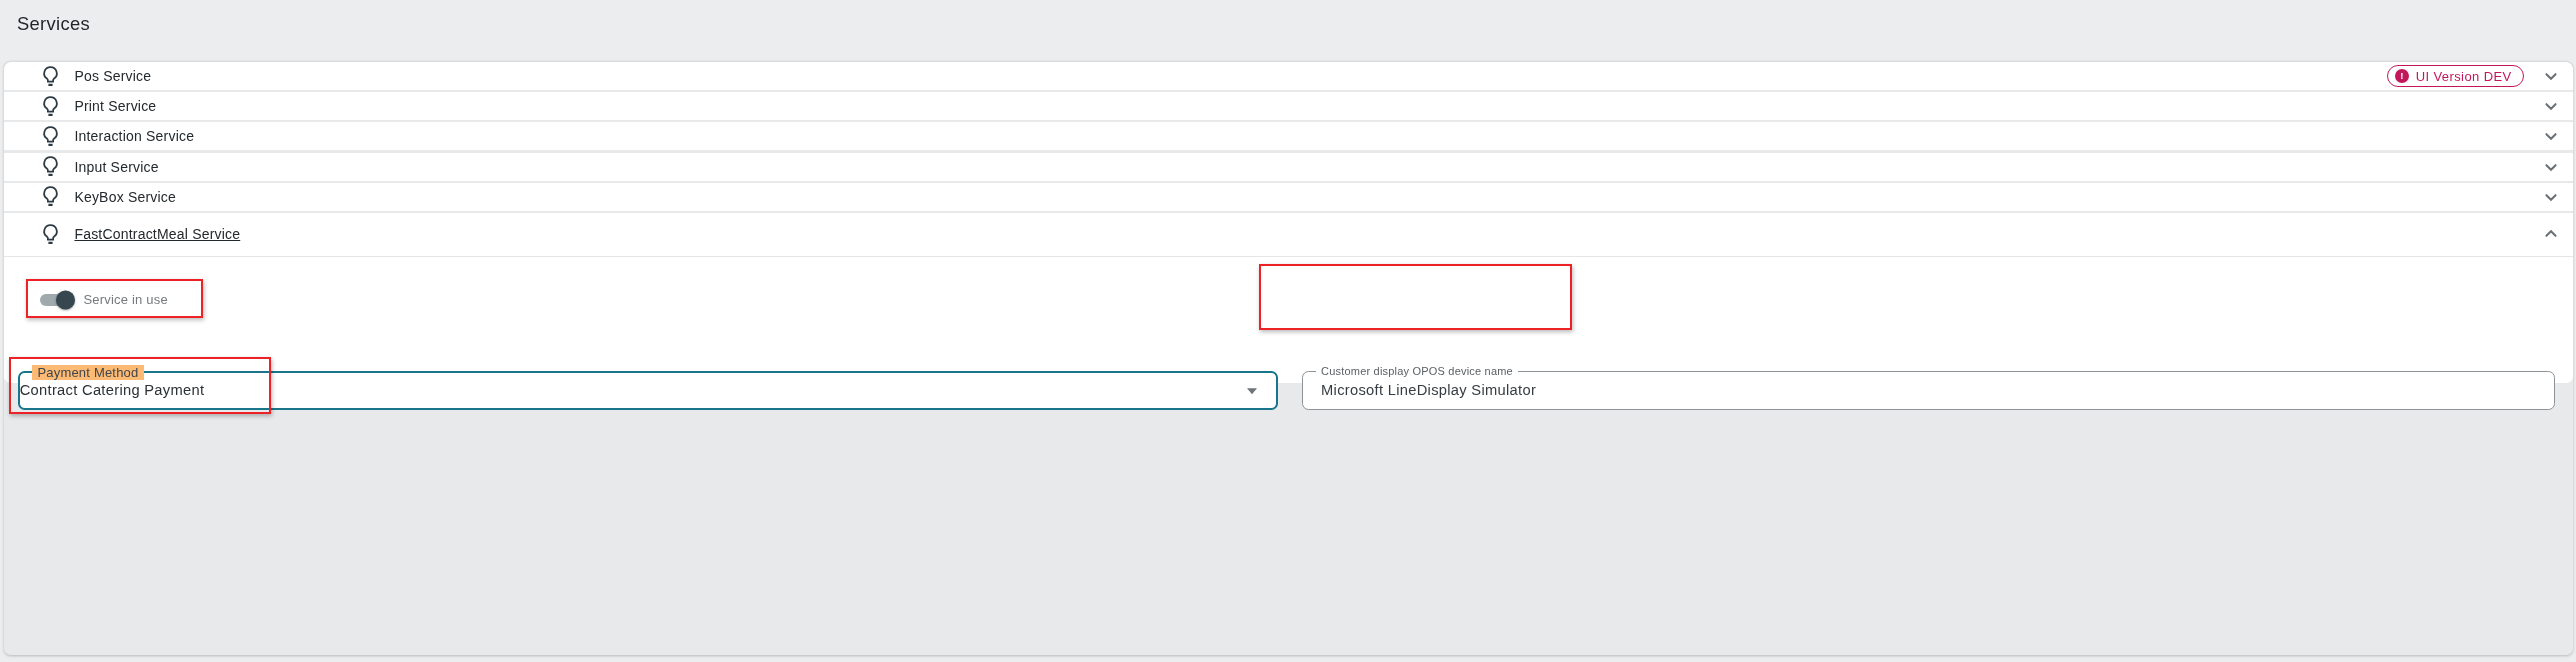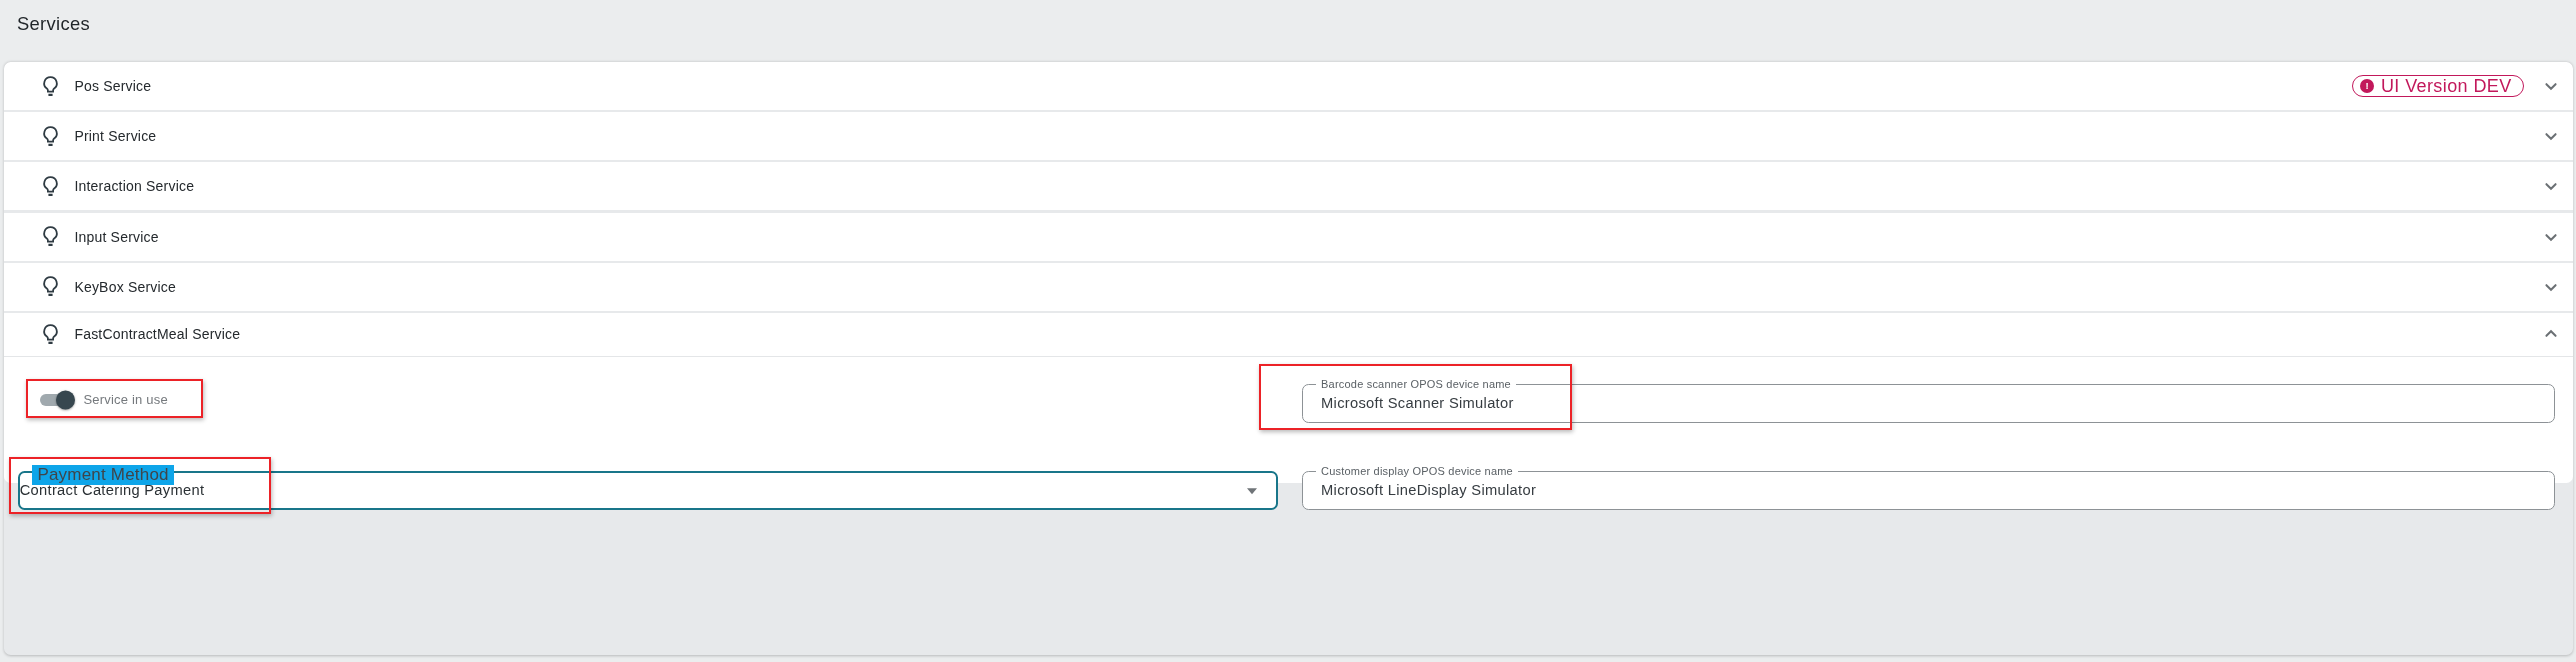--- a/index.html
+++ b/index.html
@@ -18,21 +18,21 @@
 
   .card {
     position:absolute; left:4.4px; top:62px; width:2569px; height:593px;
     background:#e7e9eb; border-radius:6.6px;
     box-shadow:0 0.7px 2.9px rgba(0,0,0,.22);
     overflow:hidden;
   }
 
   .acc-row {
     position:relative;
-    height:48px; background:#ffffff; margin-bottom:2.2px;
+    height:28px; background:#ffffff; margin-bottom:2.2px;
     display:flex; align-items:center;
     padding:0 11.8px 0 34px;
     cursor:pointer;
   }
   .acc-row:first-child { border-radius:6.6px 6.6px 0 0; }
 
   .bulb-icon { width:25px; height:25px; flex:0 0 auto; }
   .row-label {
     margin-left:11px; font-size:14px; font-weight:500;
     letter-spacing:0.2px; color:#24292d; white-space:nowrap;
@@ -42,34 +42,34 @@
     position:absolute; right:11.8px; top:50%; transform:translateY(-50%);
     width:22px; height:22px;
   }
   .chevron.up { transform:translateY(-50%) rotate(180deg); }
 
   .dev-badge {
     position:absolute; right:49px; top:50%; transform:translateY(-50%);
     height:22px; padding:0 11.8px 0 7.4px;
     border:1.5px solid #c2185b; border-radius:11.8px;
     display:flex; align-items:center; gap:6.6px;
-    color:#c2185b; font-size:18px; letter-spacing:0.4px; white-space:nowrap;
+    color:#c2185b; font-size:13px; letter-spacing:0.4px; white-space:nowrap;
   }
   .excl-icon {
     width:14px; height:14px; border-radius:50%;
     background:#c2185b; color:#ffffff;
     display:flex; align-items:center; justify-content:center;
     font-size:9.6px; font-weight:bold; line-height:1;
   }
   .excl-icon::before { content:"!"; }
 
   
   .exp-panel {
     position:relative; background:#ffffff; height:170px;
-    border-radius:0 0 6.6px 6.6px; margin-bottom:16px;
+    border-radius:0 0 6.6px 6.6px; margin-bottom:16px;text-decoration:underline;
   }
   .exp-header {
     position:relative; height:44px; display:flex; align-items:center;
     padding:0 11.8px 0 34px; border-bottom:1.5px solid #e4e6e8; cursor:pointer;
   }
   .exp-body { position:relative; height:178px; }
   
 
   .annotation-box {
     position:absolute; border:2.9px solid #ec2227;
@@ -114,22 +114,22 @@
   .field-barcode  { left:1298px; top:27px;  width:1253px; }
   .field-customer { left:1298px; top:114px; width:1253px; }
 
   .mat-select {
     position:absolute; left:13.3px; top:114px; width:1260px; height:39px;
     border:2.2px solid #19768a; border-radius:6.6px; background:#ffffff;
     display:flex; align-items:center; cursor:pointer;
   }
   .mat-select .field-label {
     position:absolute; left:12.5px; top:-8px;
-    background:#0ea5e9; padding:0 5.2px;
-    font-size:17px; color:#3f454a; letter-spacing:0.2px; white-space:nowrap;
+    background:#fdba74; padding:0 5.2px;
+    font-size:13px; color:#3f454a; letter-spacing:0.2px; white-space:nowrap;
   }
   .select-value { font-size:14.7px; color:#2b3135; letter-spacing:0.3px; white-space:nowrap; }
   .select-arrow {
     position:absolute; right:19px; top:50%; transform:translateY(-30%);
     width:0; height:0;
     border-left:5.9px solid transparent; border-right:5.9px solid transparent;
     border-top:6.6px solid #6f7478;
   }
 </style>
 </head>
@@ -215,24 +215,20 @@
 
     <div class="exp-body">
 
       <div class="toggle-wrap">
         <span class="toggle-track">
           <span class="toggle-thumb"></span>
         </span>
         <span class="toggle-label">Service in use</span>
       </div>
 
-      <div class="mat-field field-barcode">
-        <span class="field-label">Barcode scanner OPOS device name</span>
-        <input type="text" value="Microsoft Scanner Simulator" style="">
-      </div>
 
       <div class="mat-select">
         <span class="field-label">Payment Method</span>
         <span class="select-value">Contract Catering Payment</span>
         <span class="select-arrow"></span>
       </div>
 
       <div class="mat-field field-customer">
         <span class="field-label">Customer display OPOS device name</span>
         <input type="text" value="Microsoft LineDisplay Simulator" style="">

